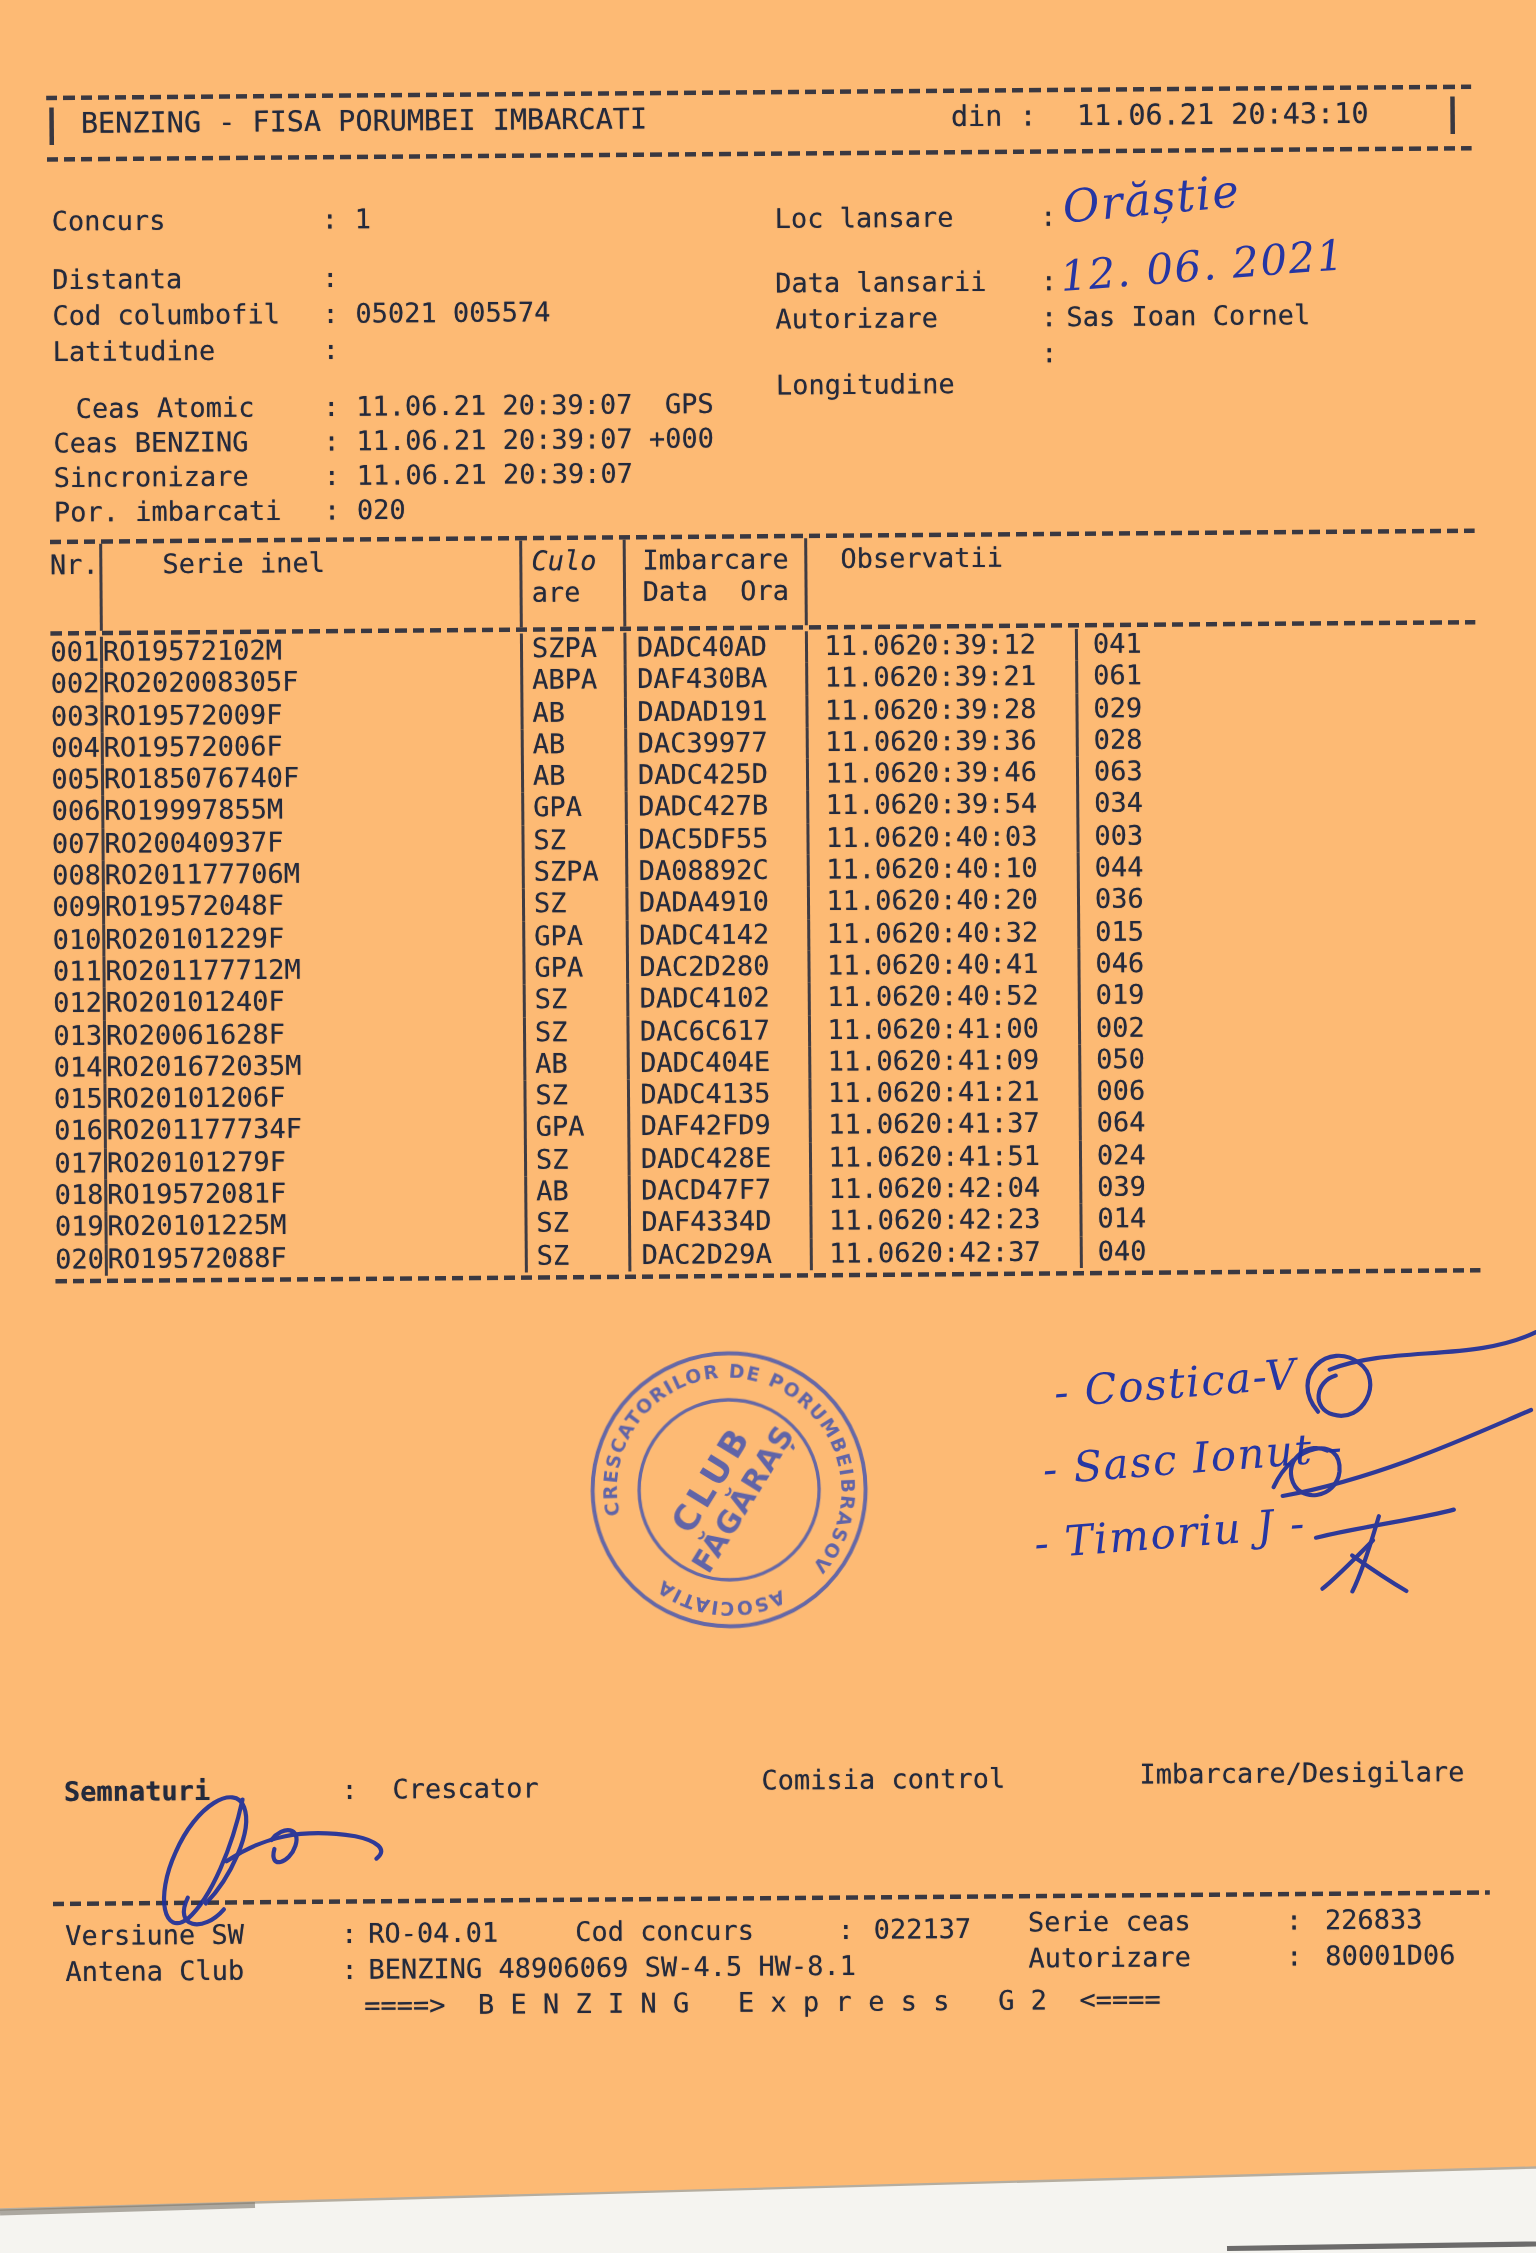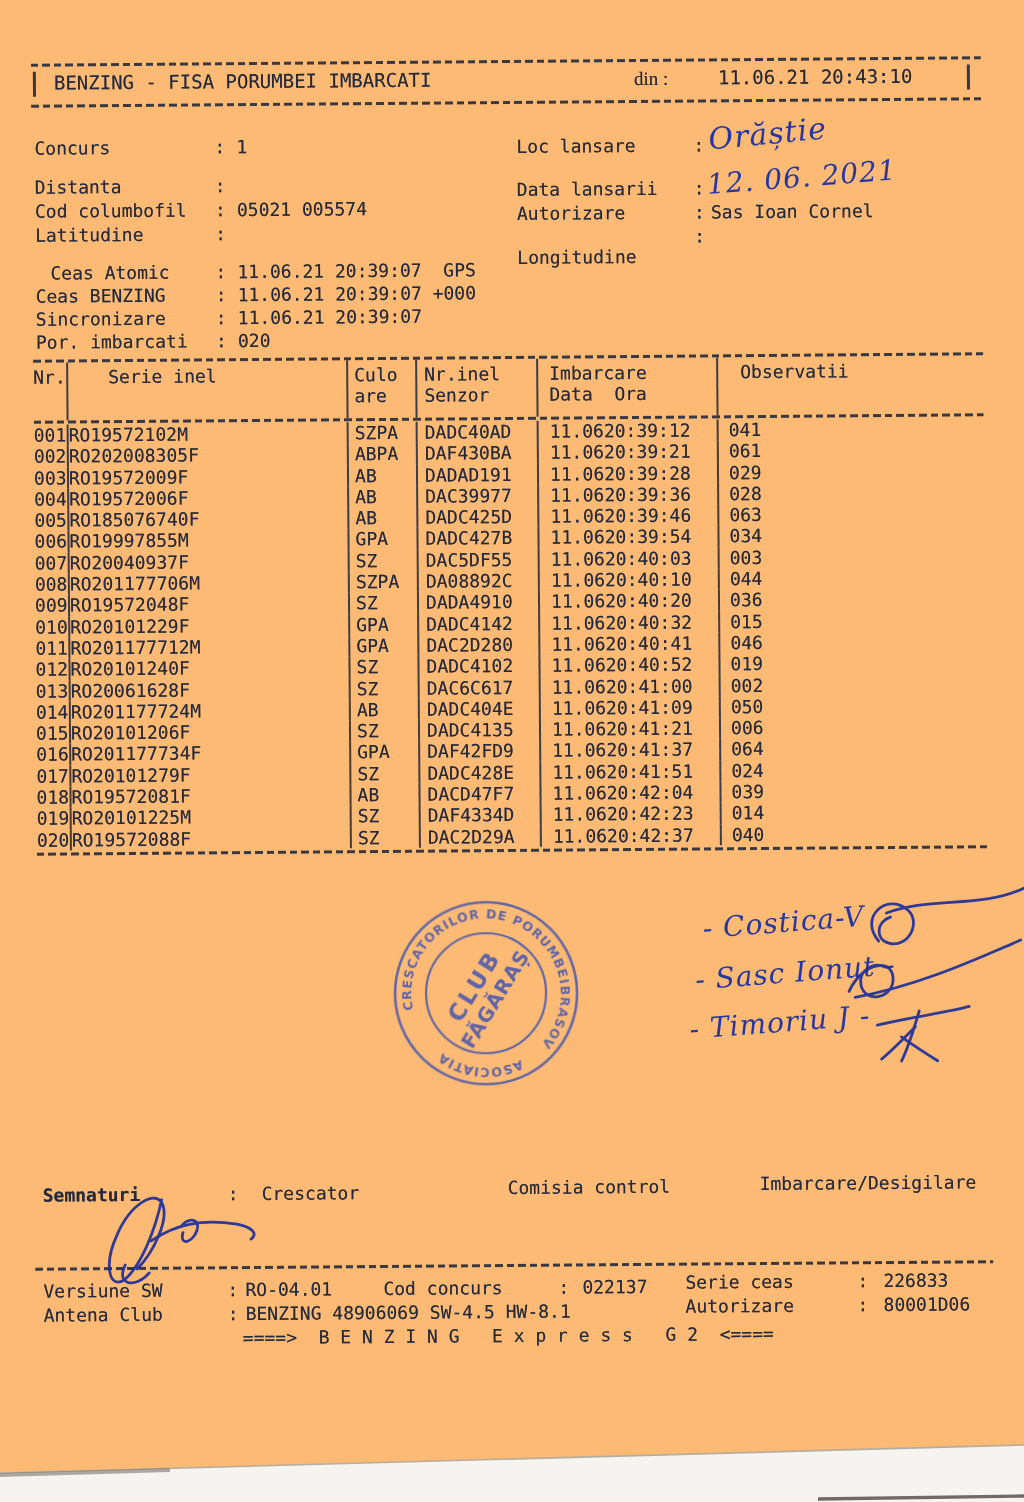--- a/index.html
+++ b/index.html
@@ -78,21 +78,21 @@
 <body>
 
 <div id="paper">
 <div id="sheet">
 
   <div>
     <div class="dashline" style="left:35px;top:60px;width:950px;"></div>
     <div class="vbar" style="left:37px;top:68px;"></div>
     <div class="vbar" style="left:971px;top:68px;"></div>
     <span class="print abs" style="left:58px;top:68px;font-size:19px;">BENZING - FISA PORUMBEI IMBARCATI</span>
-    <span class="print abs" style="left:638px;top:68px;font-size:19px;font-family:Liberation Serif, serif;">din :</span>
+    <span class="print abs" style="left:638px;top:68px;font-size:19px;">din :</span>
     <span class="print abs" style="left:722px;top:68px;font-size:19px;">11.06.21 20:43:10</span>
     <div class="dashline" style="left:35px;top:101px;width:950px;"></div>
   </div>
 
   <div>
     <span class="print abs" style="left:38px;top:133px;">Concurs</span>
     <span class="print abs" style="left:218px;top:133px;">:</span>
     <span class="print abs" style="left:240px;top:133px;">1</span>
 
     <span class="print abs" style="left:38px;top:172px;">Distanta</span>
@@ -146,26 +146,22 @@
     <div class="dashline" style="left:0;top:0;width:950px;"></div>
 
     <div class="thead" style="width:950px;">
       <div>
             <span class="hc" style="padding-top:4px;display:block;">Nr.</span>
           </div>
       <div>
             <span class="hc" style="padding:4px 0 0 40px;display:block;">Serie inel</span>
           </div>
       <div>
-        <span class="hc" style="padding:4px 0 0 6px;display:block;">Culo</span>
+        <span class="hc" style="padding:4px 0 0 6px;display:block;font-style:italic;">Culo</span>
         <span class="hc" style="padding-left:6px;display:block;">are</span>
-      </div>
-      <div>
-        <span class="hc" style="padding:4px 0 0 7px;display:block;">Nr.inel</span>
-        <span class="hc" style="padding-left:7px;display:block;">Senzor</span>
       </div>
       <div>
         <span class="hc" style="padding:4px 0 0 11px;display:block;">Imbarcare</span>
         <span class="hc" style="padding-left:11px;display:block;">Data  Ora</span>
       </div>
       <div>
             <span class="hc" style="padding:4px 0 0 22px;display:block;">Observatii</span>
           </div>
     </div>
 
@@ -271,21 +267,21 @@
           <div class="trow">
           <span class="cell c-nr">013</span>
           <span class="cell c-serie"><span></span><span class="f-tara">RO</span><span class="f-an">20</span><span class="f-num">061628</span><span class="f-sex">F</span></span>
           <span class="cell c-culo">SZ</span>
           <span class="cell c-senzor">DAC6C617</span>
           <span class="cell c-imb"><span class="f-data">11.06</span><span class="f-ora">20:41:00</span></span>
           <span class="cell c-obs">002</span>
         </div>
           <div class="trow">
           <span class="cell c-nr">014</span>
-          <span class="cell c-serie"><span></span><span class="f-tara">RO</span><span class="f-an">20</span><span class="f-num">1177724</span><span class="f-sex">M</span></span>
+          <span class="cell c-serie"><span></span><span class="f-tara">RO</span><span class="f-an">20</span><span class="f-num">1672035</span><span class="f-sex">M</span></span>
           <span class="cell c-culo">AB</span>
           <span class="cell c-senzor">DADC404E</span>
           <span class="cell c-imb"><span class="f-data">11.06</span><span class="f-ora">20:41:09</span></span>
           <span class="cell c-obs">050</span>
         </div>
           <div class="trow">
           <span class="cell c-nr">015</span>
           <span class="cell c-serie"><span></span><span class="f-tara">RO</span><span class="f-an">20</span><span class="f-num">101206</span><span class="f-sex">F</span></span>
           <span class="cell c-culo">SZ</span>
           <span class="cell c-senzor">DADC4135</span>

